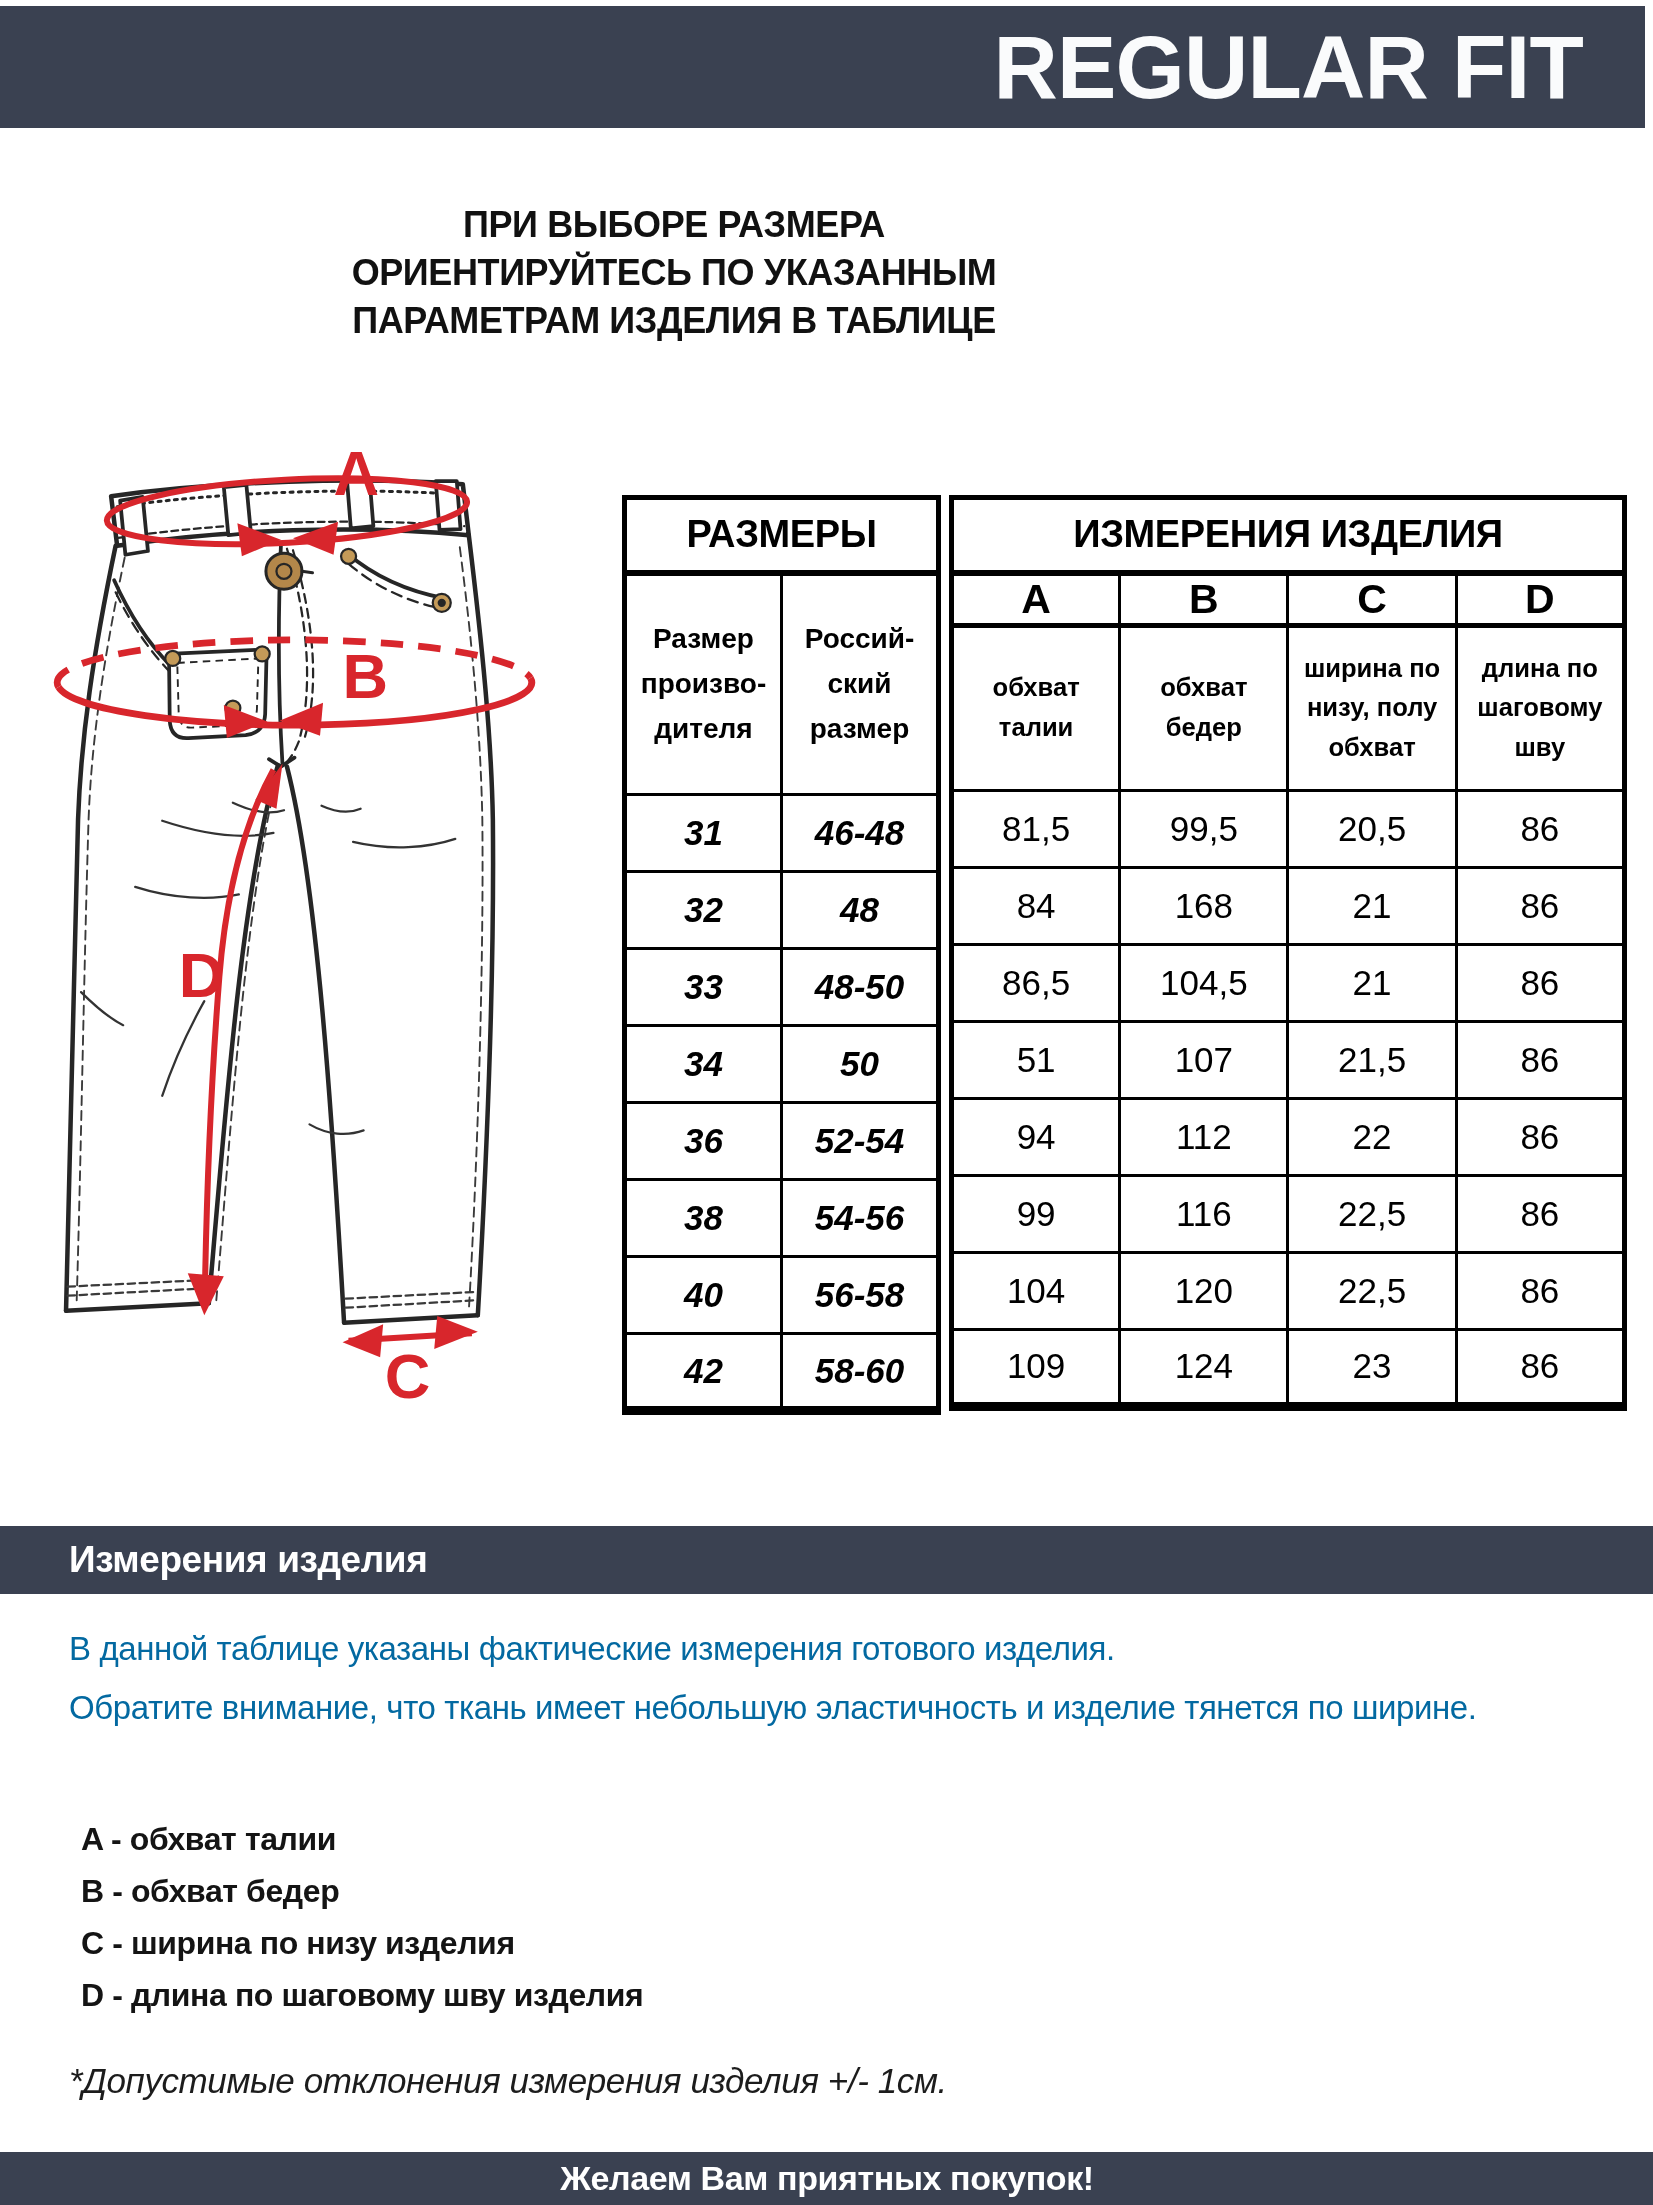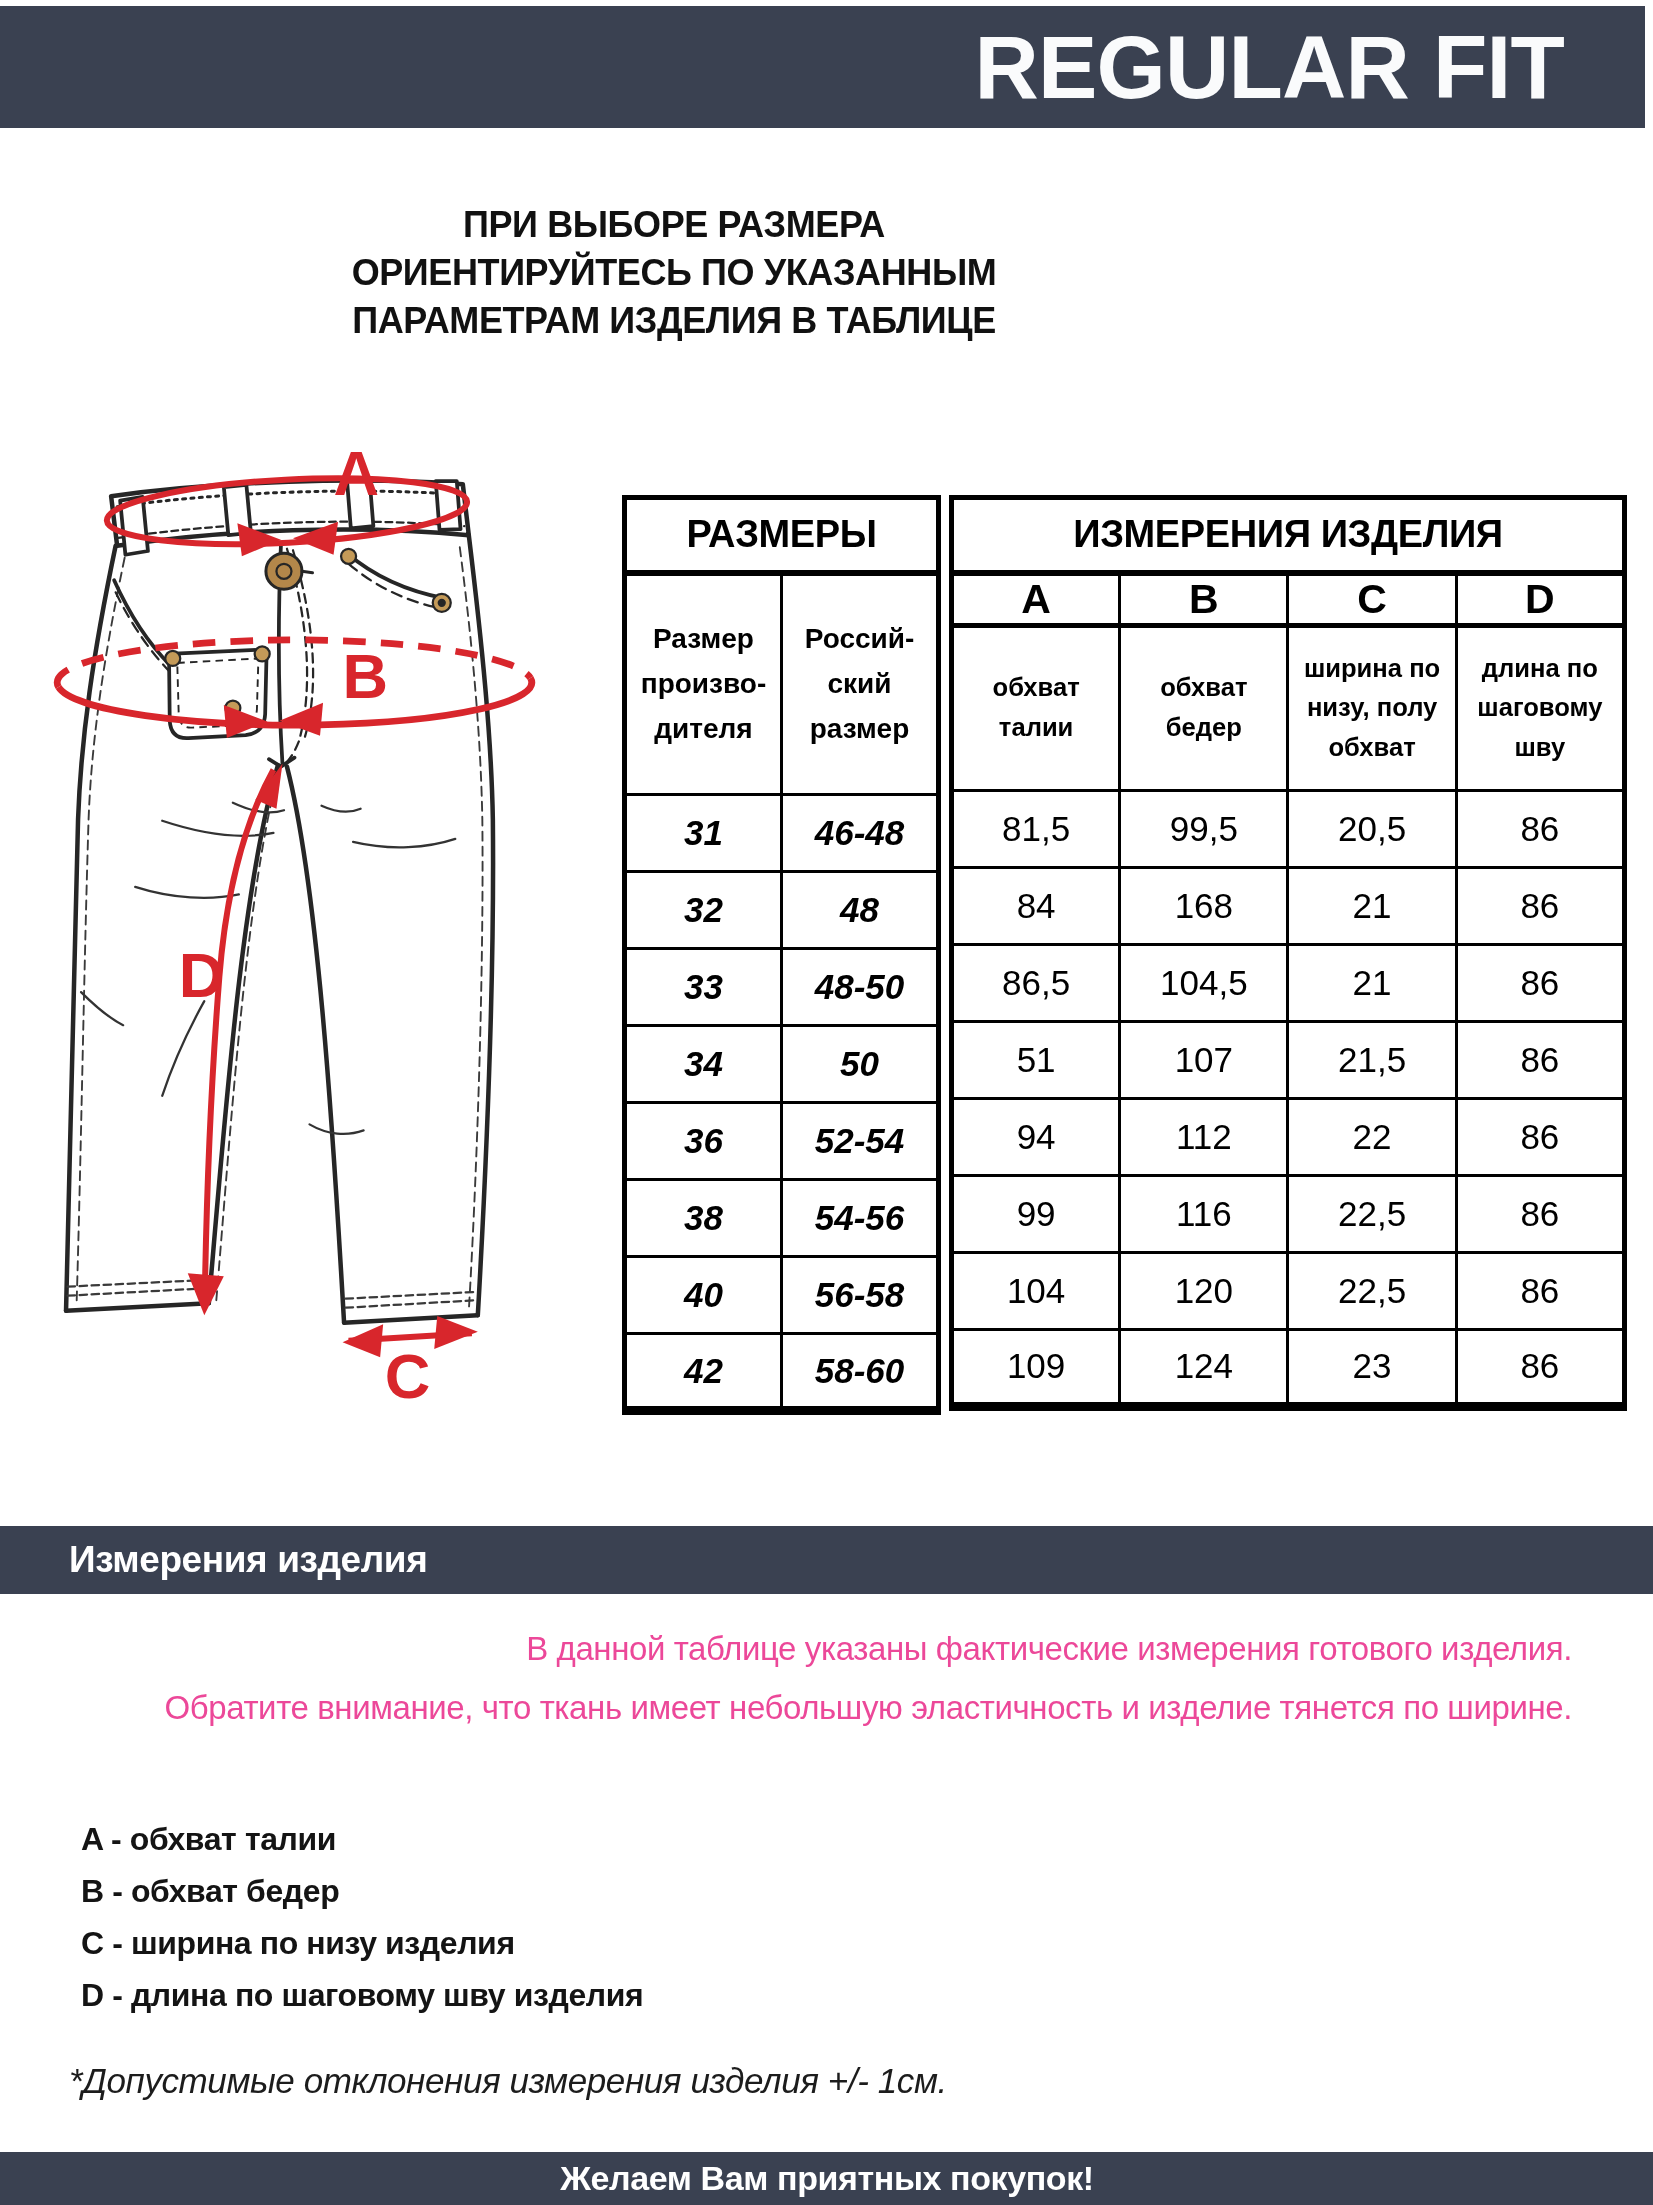--- a/index.html
+++ b/index.html
@@ -3,21 +3,21 @@
 <meta charset="utf-8">
 <style>
   :root { --navy:#3a4151; --red:#d8262c; }
   * { margin:0; padding:0; box-sizing:border-box; }
   body { background:#ffffff; font-family:"Liberation Sans","DejaVu Sans",sans-serif; }
   .page { position:relative; width:1654px; height:2205px; background:#fff; overflow:hidden; }
 
   
   .header-bar { position:absolute; left:0; top:6px; width:1645px; height:122px;
     background:var(--navy); display:flex; align-items:center; justify-content:flex-end;
-    padding-right:81px; }
+    padding-right:62px; }
   .header-title { color:#fafbfc; font-size:89px; font-weight:bold; letter-spacing:-0.8px; white-space:nowrap; }
 
   
   .intro { position:absolute; left:0; top:201px; width:1348px; text-align:center; }
   .intro div { font-size:36px; font-weight:bold; color:#111; line-height:48px; letter-spacing:-0.4px; }
 
   
   .jeans { position:absolute; left:45px; top:421px; width:526px; height:1037px; }
   .jeans text { font-family:"Liberation Sans","DejaVu Sans",sans-serif; font-weight:bold; fill:var(--red); }
 
@@ -36,21 +36,21 @@
   .tbl tbody tr:last-child td { border-bottom-width:9px; }
   .pre { white-space:pre-line; }
 
   
   .section-bar { position:absolute; left:0; top:1526px; width:1654px; height:68px;
     background:var(--navy); display:flex; align-items:center; }
   .section-bar span { color:#fff; font-size:37px; font-weight:bold; padding-left:69px; letter-spacing:-0.4px; }
 
   
   .notes { position:absolute; left:69px; top:1630px; width:1503px; }
-  .notes p { font-size:33px; line-height:38px; color:#ec4899; letter-spacing:-0.4px;text-align:right; }
+  .notes p { font-size:33px; line-height:38px; color:#0369a1; letter-spacing:-0.4px; }
   .notes p + p { margin-top:21px; }
 
   
   .legend { position:absolute; left:81px; top:1813px; }
   .legend div { font-size:32px; font-weight:bold; color:#141414; line-height:52px; letter-spacing:-0.4px; }
 
   
   .footnote { position:absolute; left:69px; top:2061px; font-size:35px; font-style:italic;
     color:#1c1c1c; letter-spacing:-0.4px; }
 

